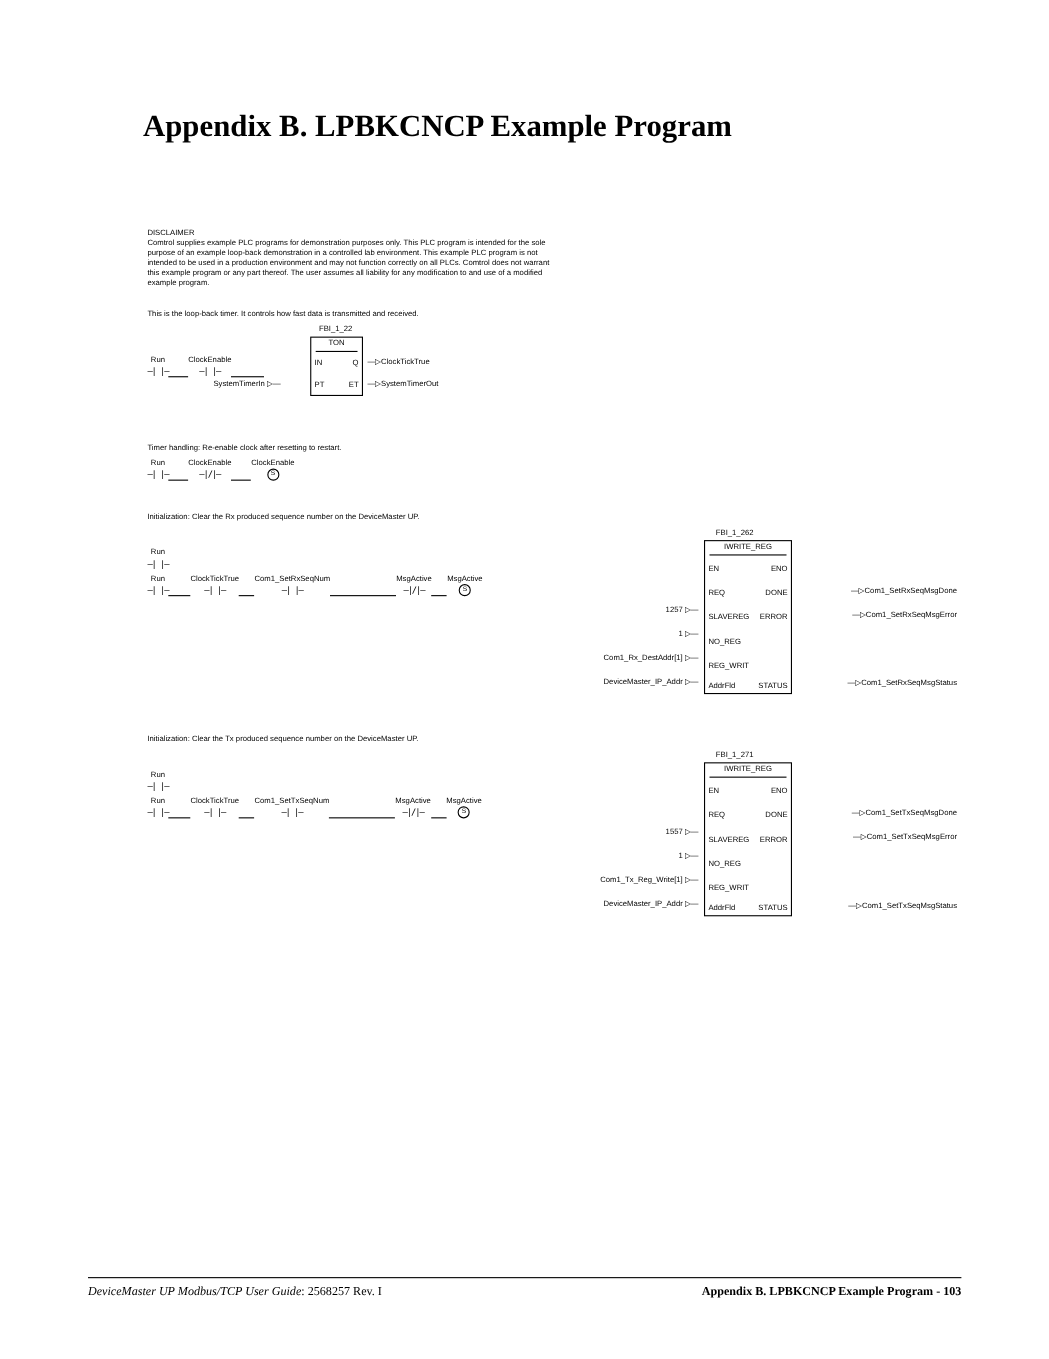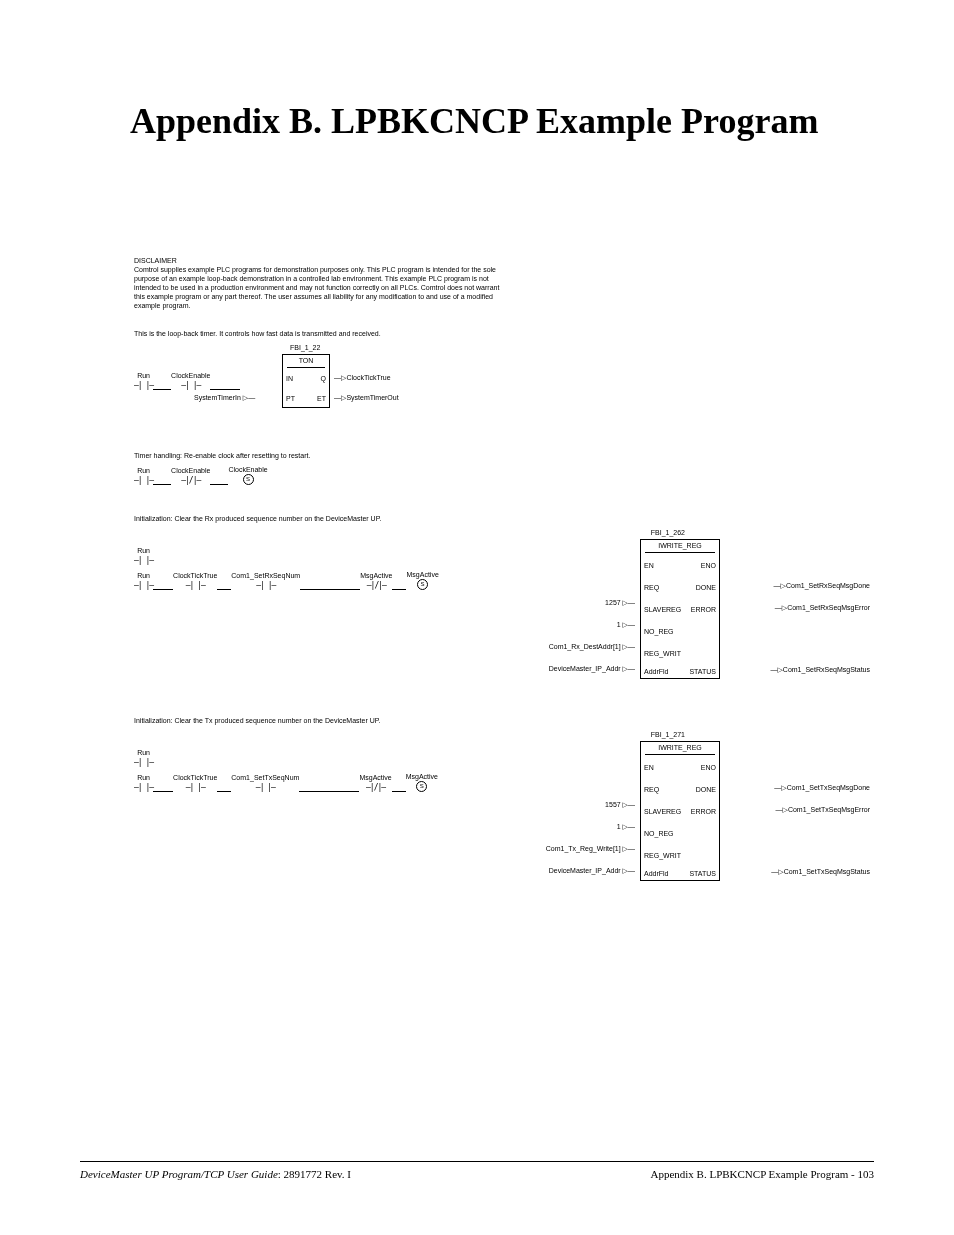--- a/index.html
+++ b/index.html
@@ -15,22 +15,22 @@
   }
   .page {
     box-sizing: border-box;
     padding: 100px 80px 70px 130px;
     height: 100%;
     position: relative;
   }
   h1 {
     font-family: Georgia, 'Times New Roman', serif;
     font-weight: bold;
-    font-size: 36px;
-    margin: 0 0 108px 0;
+    font-size: 28px;
+    margin: 0 0 70px 0;
   }
   .intro {
     font-family: Georgia, 'Times New Roman', serif;
     font-size: 15px;
     margin-bottom: 14px;
   }
 
   
   .ladder {
     font-family: Arial, Helvetica, sans-serif;
@@ -136,21 +136,21 @@
     padding-top: 6px;
     font-family: Georgia, 'Times New Roman', serif;
     font-size: 11px;
     display: flex;
     justify-content: space-between;
   }
   .footer .fl {
     font-style: italic;
   }
   .footer .fl .rev { font-style: normal; }
-  .footer .fr { font-weight: normal; }
+  .footer .fr { font-weight: bold; }
 </style>
 </head>
 <body>
 
 <div class="page">
 
   <h1>Appendix B. LPBKCNCP Example Program</h1>
 
 
   <div class="ladder dotgrid" style="padding:6px 4px;">
@@ -324,17 +324,17 @@
         <span class="pin-out" style="right:0;top:53px;">—▷<span>Com1_SetTxSeqMsgDone</span></span>
         <span class="pin-out" style="right:0;top:75px;">—▷<span>Com1_SetTxSeqMsgError</span></span>
         <span class="pin-out" style="right:0;top:137px;">—▷<span>Com1_SetTxSeqMsgStatus</span></span>
       </div>
     </div>
 
   </div>
 
   <div class="footer">
     <span class="fl">
-      <span>DeviceMaster UP Program/TCP User Guide</span><span class="rev">: 2891772 Rev. I</span>
+      <span>DeviceMaster UP Modbus/TCP User Guide</span><span class="rev">: 2568257 Rev. I</span>
     </span>
     <span class="fr">Appendix B. LPBKCNCP Example Program - 103</span>
   </div>
 </div>
 
 </body></html>

